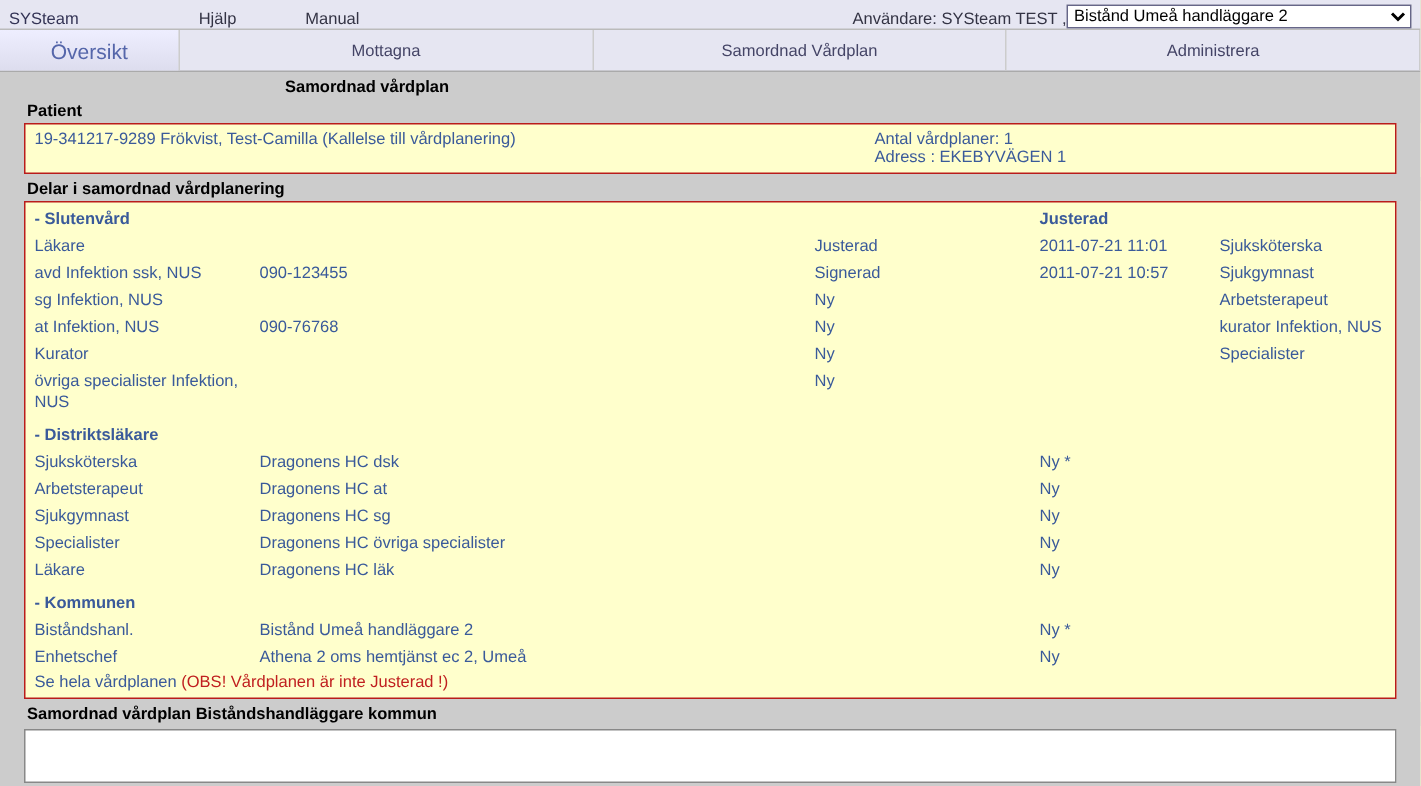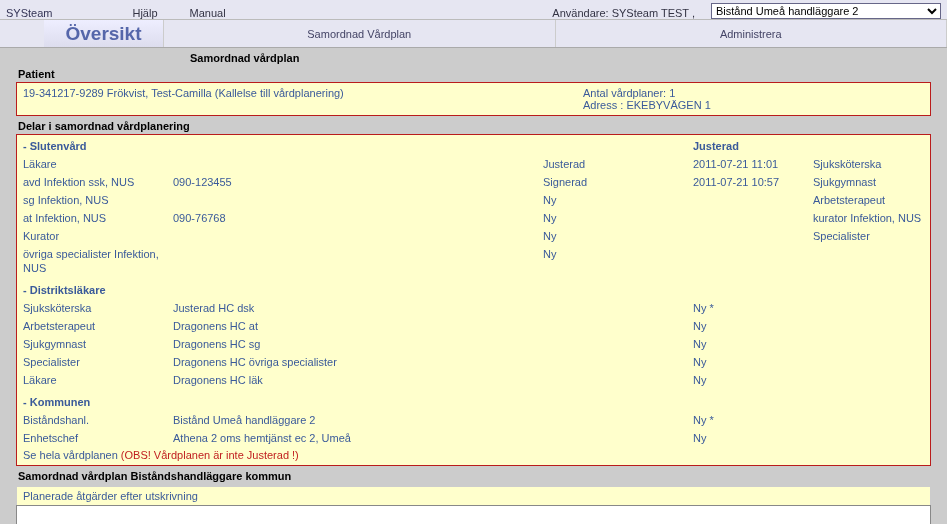--- a/index.html
+++ b/index.html
@@ -15,24 +15,24 @@
   }
   .topbar {
     background: #e6e6f2;
     height: 20px;
     display: flex;
     align-items: flex-end;
     padding: 0 6px;
     border-bottom: 1px solid #bbb;
   }
   .topbar .appname { color: #335; margin-right: 80px; }
-  .topbar .menu { display: flex; gap: 32px; margin-top: 23px; }
+  .topbar .menu { display: flex; gap: 46px; margin-top: 23px; }
   .topbar .menu span { color: #334; }
   .topbar .spacer { flex: 1; }
-  .topbar .userlabel { color: #334; margin-right: 16px; }
+  .topbar .userlabel { color: #334; margin-right: 0; }
   .topbar select {
     width: 230px;
     font-size: 11px;
     border: 1px solid #668;
     background: #fff;
   }
   .tabbar {
     display: flex;
     height: 28px;
     background: #e6e6f2;
@@ -43,25 +43,24 @@
     display: flex;
     align-items: center;
     justify-content: center;
     border-right: 1px solid #ccc;
     color: #446;
     cursor: pointer;
   }
   .tabbar .tab.first {
     flex: 0 0 120px;
     background: linear-gradient(#eef, #dde);
-    font-weight: bold;
-    font-size: 19px;
+    font-weight: normal;
+    font-size: 14px;
     color: #5566aa;
     justify-content: center;
-    margin-left: 44px;
   }
   .page-title {
     font-weight: bold;
     padding: 4px 0 2px 190px;
     background: #cccccc;
   }
   .section-label {
     font-weight: bold;
     padding: 2px 0 2px 18px;
     background: #cccccc;
@@ -147,20 +146,21 @@
   </div>
   <div class="spacer"></div>
   <span class="userlabel">Användare: SYSteam TEST ,</span>
   <select>
     <option>Bistånd Umeå handläggare 2</option>
   </select>
 </div>
 
 <div class="tabbar">
   <div class="tab first">Översikt</div>
+  <div class="tab">Mottagna</div>
   <div class="tab">Samordnad Vårdplan</div>
   <div class="tab">Administrera</div>
 </div>
 
 <div class="page-title">Samordnad vårdplan</div>
 
 <div class="section-label">Patient</div>
 <div class="panel-yellow">
   <div class="patient-row">
     <div class="left">19-341217-9289  Frökvist, Test-Camilla  (Kallelse till vårdplanering)</div>
@@ -211,21 +211,21 @@
 
     <div>Specialister</div>
     <div>övriga specialister Infektion, NUS</div>
     <div></div>
     <div>Ny</div>
     <div></div>
 
     <div class="group">- Distriktsläkare</div>
 
     <div>Sjuksköterska</div>
-    <div>Justerad HC dsk</div>
+    <div>Dragonens HC dsk</div>
     <div></div>
     <div>Ny *</div>
     <div></div>
 
     <div>Arbetsterapeut</div>
     <div>Dragonens HC at</div>
     <div></div>
     <div>Ny</div>
     <div></div>
 
@@ -262,21 +262,20 @@
     <div></div>
   </div>
   <div class="link-row">
     <span>Se hela vårdplanen</span>
     <span class="warn">(OBS! Vårdplanen är inte Justerad !)</span>
   </div>
 </div>
 
 <div class="section-label">Samordnad vårdplan Biståndshandläggare kommun</div>
 <div class="planned-box">
-  <div class="planned-label">Planerade åtgärder efter utskrivning</div>
   <textarea style=""></textarea>
 </div>
 
 <div class="button-row">
   <button>Avbryt</button>
   <button>Manual</button>
   <div class="spacer"></div>
   <span class="pw-label">Lösenord:</span>
   <input type="password" class="pw-input" style="">
   <button>Justera</button>

